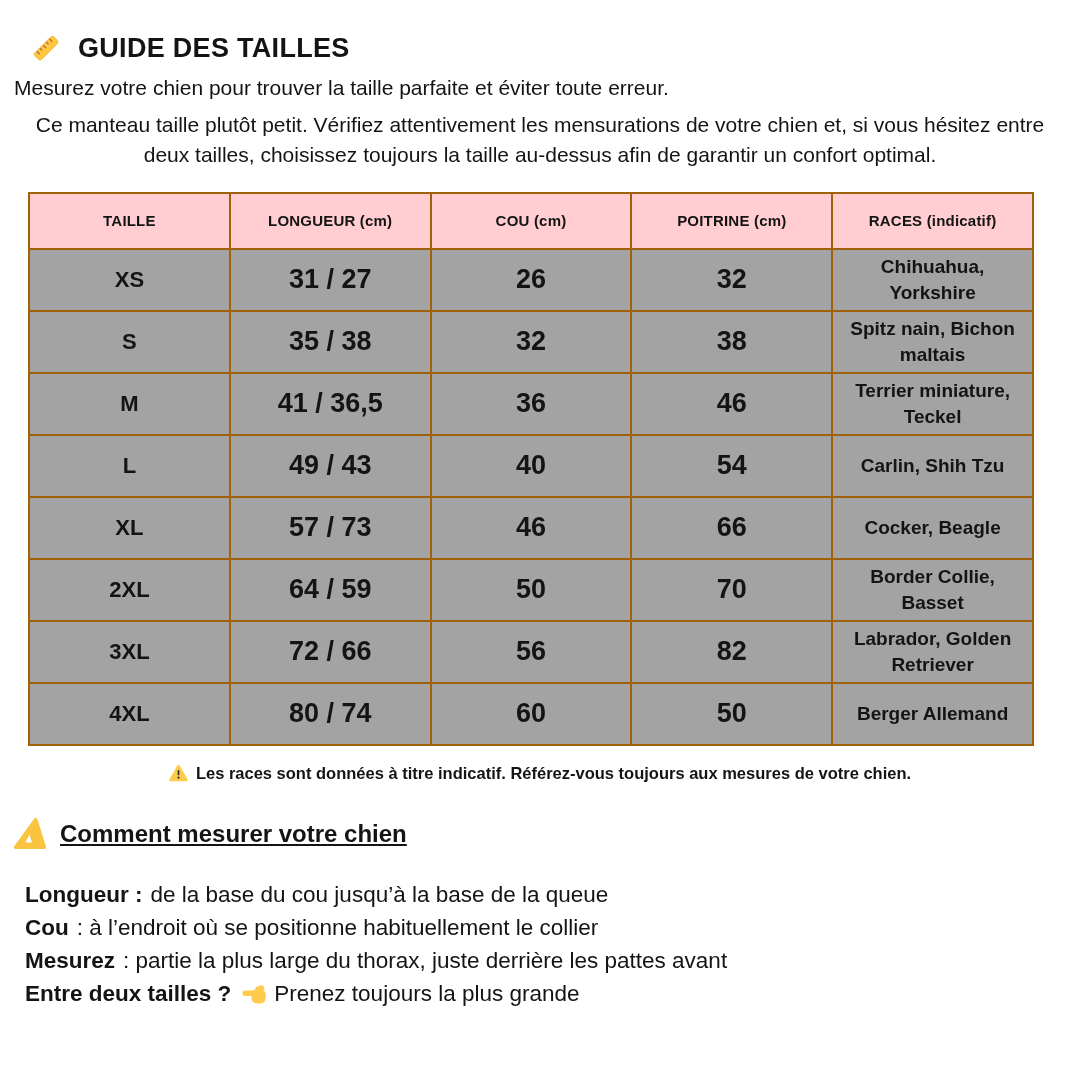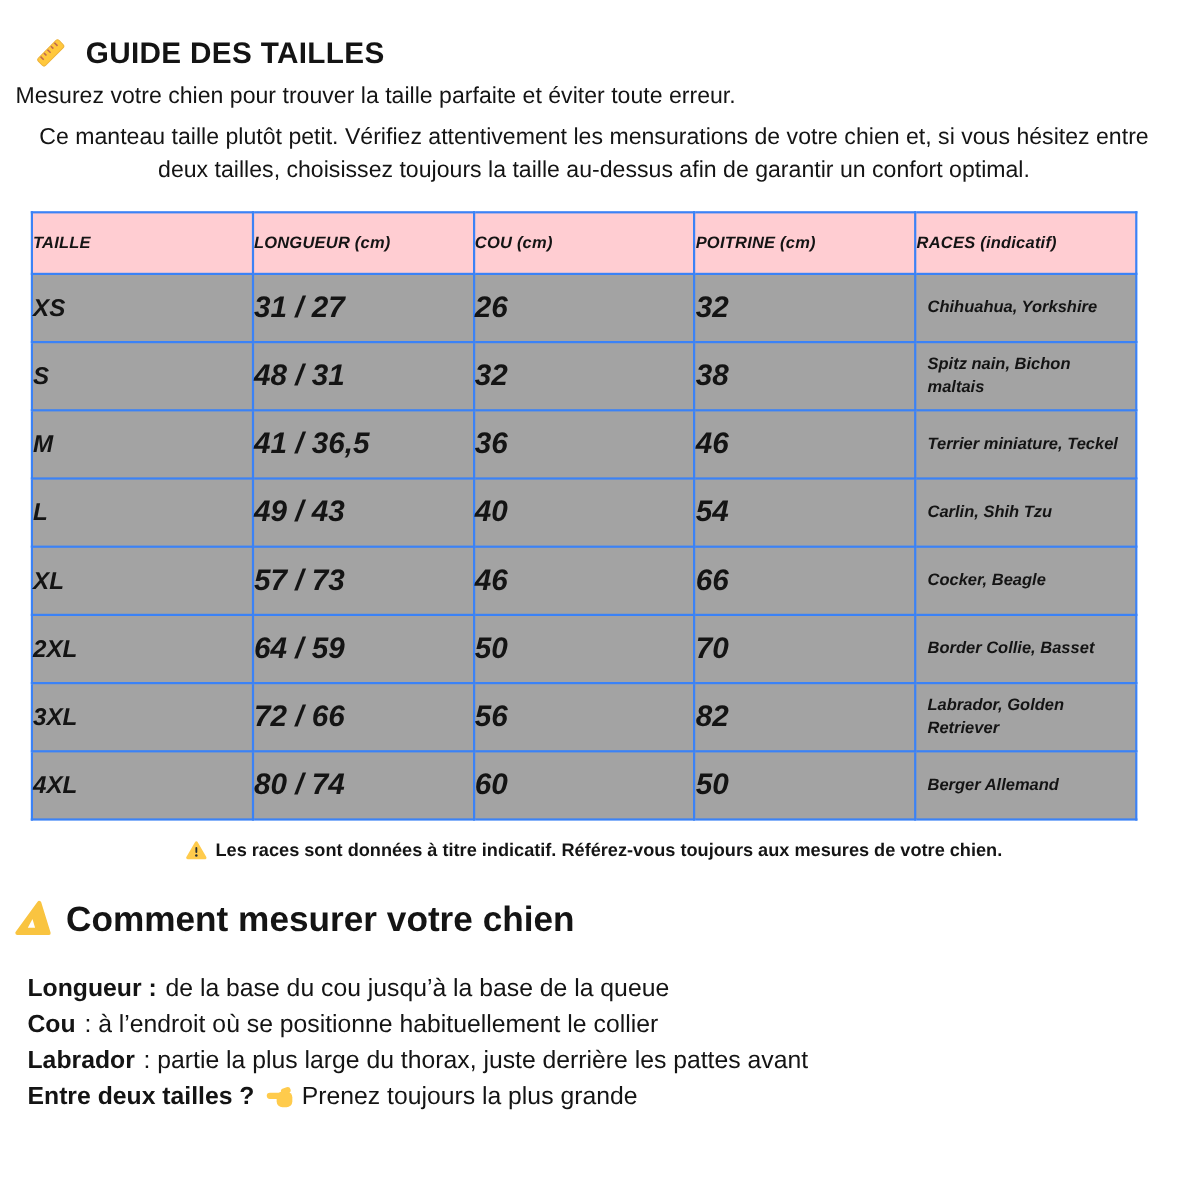--- a/index.html
+++ b/index.html
@@ -20,38 +20,38 @@
   .advice-head { display:flex; align-items:center; gap:12px; margin:16px 0 0 12px; }
   .advice-title { font-size:30px; font-weight:800; }
   .advice-text { margin:10px auto 0; width:1056px; text-align:center; font-size:21px; line-height:1.42; }
 
   
   table.size-table {
     border-collapse:collapse; table-layout:fixed;
     margin:22px 0 0 28px; width:1006px;
   }
   .size-table th, .size-table td {
-    border:2px solid #3b82f6; text-align:left; vertical-align:middle; padding:0;font-style:italic;
+    border:2px solid #a16207; text-align:center; vertical-align:middle; padding:0;
   }
   .size-table th {
     background:#FFCDD2; height:54px; font-size:15px; font-weight:700; letter-spacing:0.2px;
   }
   .size-table td { height:60px; font-weight:700; background:#a3a3a3; }
   .c-size  { font-size:22px; }
   .c-num   { font-size:27px; }
-  .c-races { font-size:15px; line-height:1.35; padding:0 10px !important; }
+  .c-races { font-size:19px; line-height:1.35; padding:0 10px !important; }
 
   .table-note {
     margin-top:18px; display:flex; justify-content:center; align-items:center; gap:8px;
     font-size:16.5px; font-weight:700;
   }
 
   
   .measure-head { display:flex; align-items:center; gap:12px; margin:34px 0 0 12px; }
-  .measure-title { font-size:32px; font-weight:800; }
+  .measure-title { font-size:24px; font-weight:800;text-decoration:underline; }
   .measure-list { margin:28px 0 0 25px; font-size:22.5px; }
   .measure-line { display:flex; align-items:center; height:33px; }
   .m-label { font-weight:700; white-space:pre; }
   .m-text { margin-left:8px; white-space:pre; }
 
   .icon { display:inline-flex; flex:none; align-items:center; justify-content:center; }
 </style>
 </head>
 <body>
 
@@ -90,21 +90,21 @@
     <tbody>
       <tr>
         <td class="c-size">XS</td>
         <td class="c-num">31 / 27</td>
         <td class="c-num">26</td>
         <td class="c-num">32</td>
         <td class="c-races">Chihuahua, Yorkshire</td>
       </tr>
       <tr>
         <td class="c-size">S</td>
-        <td class="c-num">48 / 31</td>
+        <td class="c-num">35 / 38</td>
         <td class="c-num">32</td>
         <td class="c-num">38</td>
         <td class="c-races">Spitz nain, Bichon maltais</td>
       </tr>
       <tr>
         <td class="c-size">M</td>
         <td class="c-num">41 / 36,5</td>
         <td class="c-num">36</td>
         <td class="c-num">46</td>
         <td class="c-races">Terrier miniature, Teckel</td>
@@ -171,21 +171,21 @@
   <div class="measure-list">
     <div class="measure-line">
       <span class="m-label">Longueur :</span>
       <span class="m-text">de la base du cou jusqu’à la base de la queue</span>
     </div>
     <div class="measure-line">
       <span class="m-label">Cou</span>
       <span class="m-text">: à l’endroit où se positionne habituellement le collier</span>
     </div>
     <div class="measure-line">
-      <span class="m-label">Labrador</span>
+      <span class="m-label">Mesurez</span>
       <span class="m-text">: partie la plus large du thorax, juste derrière les pattes avant</span>
     </div>
     <div class="measure-line">
       <span class="m-label">Entre deux tailles ?</span>
       <span class="icon" style="margin:0 6px 0 10px;">
         <svg width="27" height="27" viewBox="0 0 36 36">
           <rect x="14" y="11" width="19" height="19" rx="7" fill="#FFCB4C"></rect>
           <rect x="2" y="12.5" width="22" height="7.5" rx="3.75" fill="#FFCB4C"></rect>
           <rect x="19" y="6.5" width="12" height="7.5" rx="3.75" fill="#FFCB4C" transform="rotate(-18 25 10)"></rect>
         </svg>

